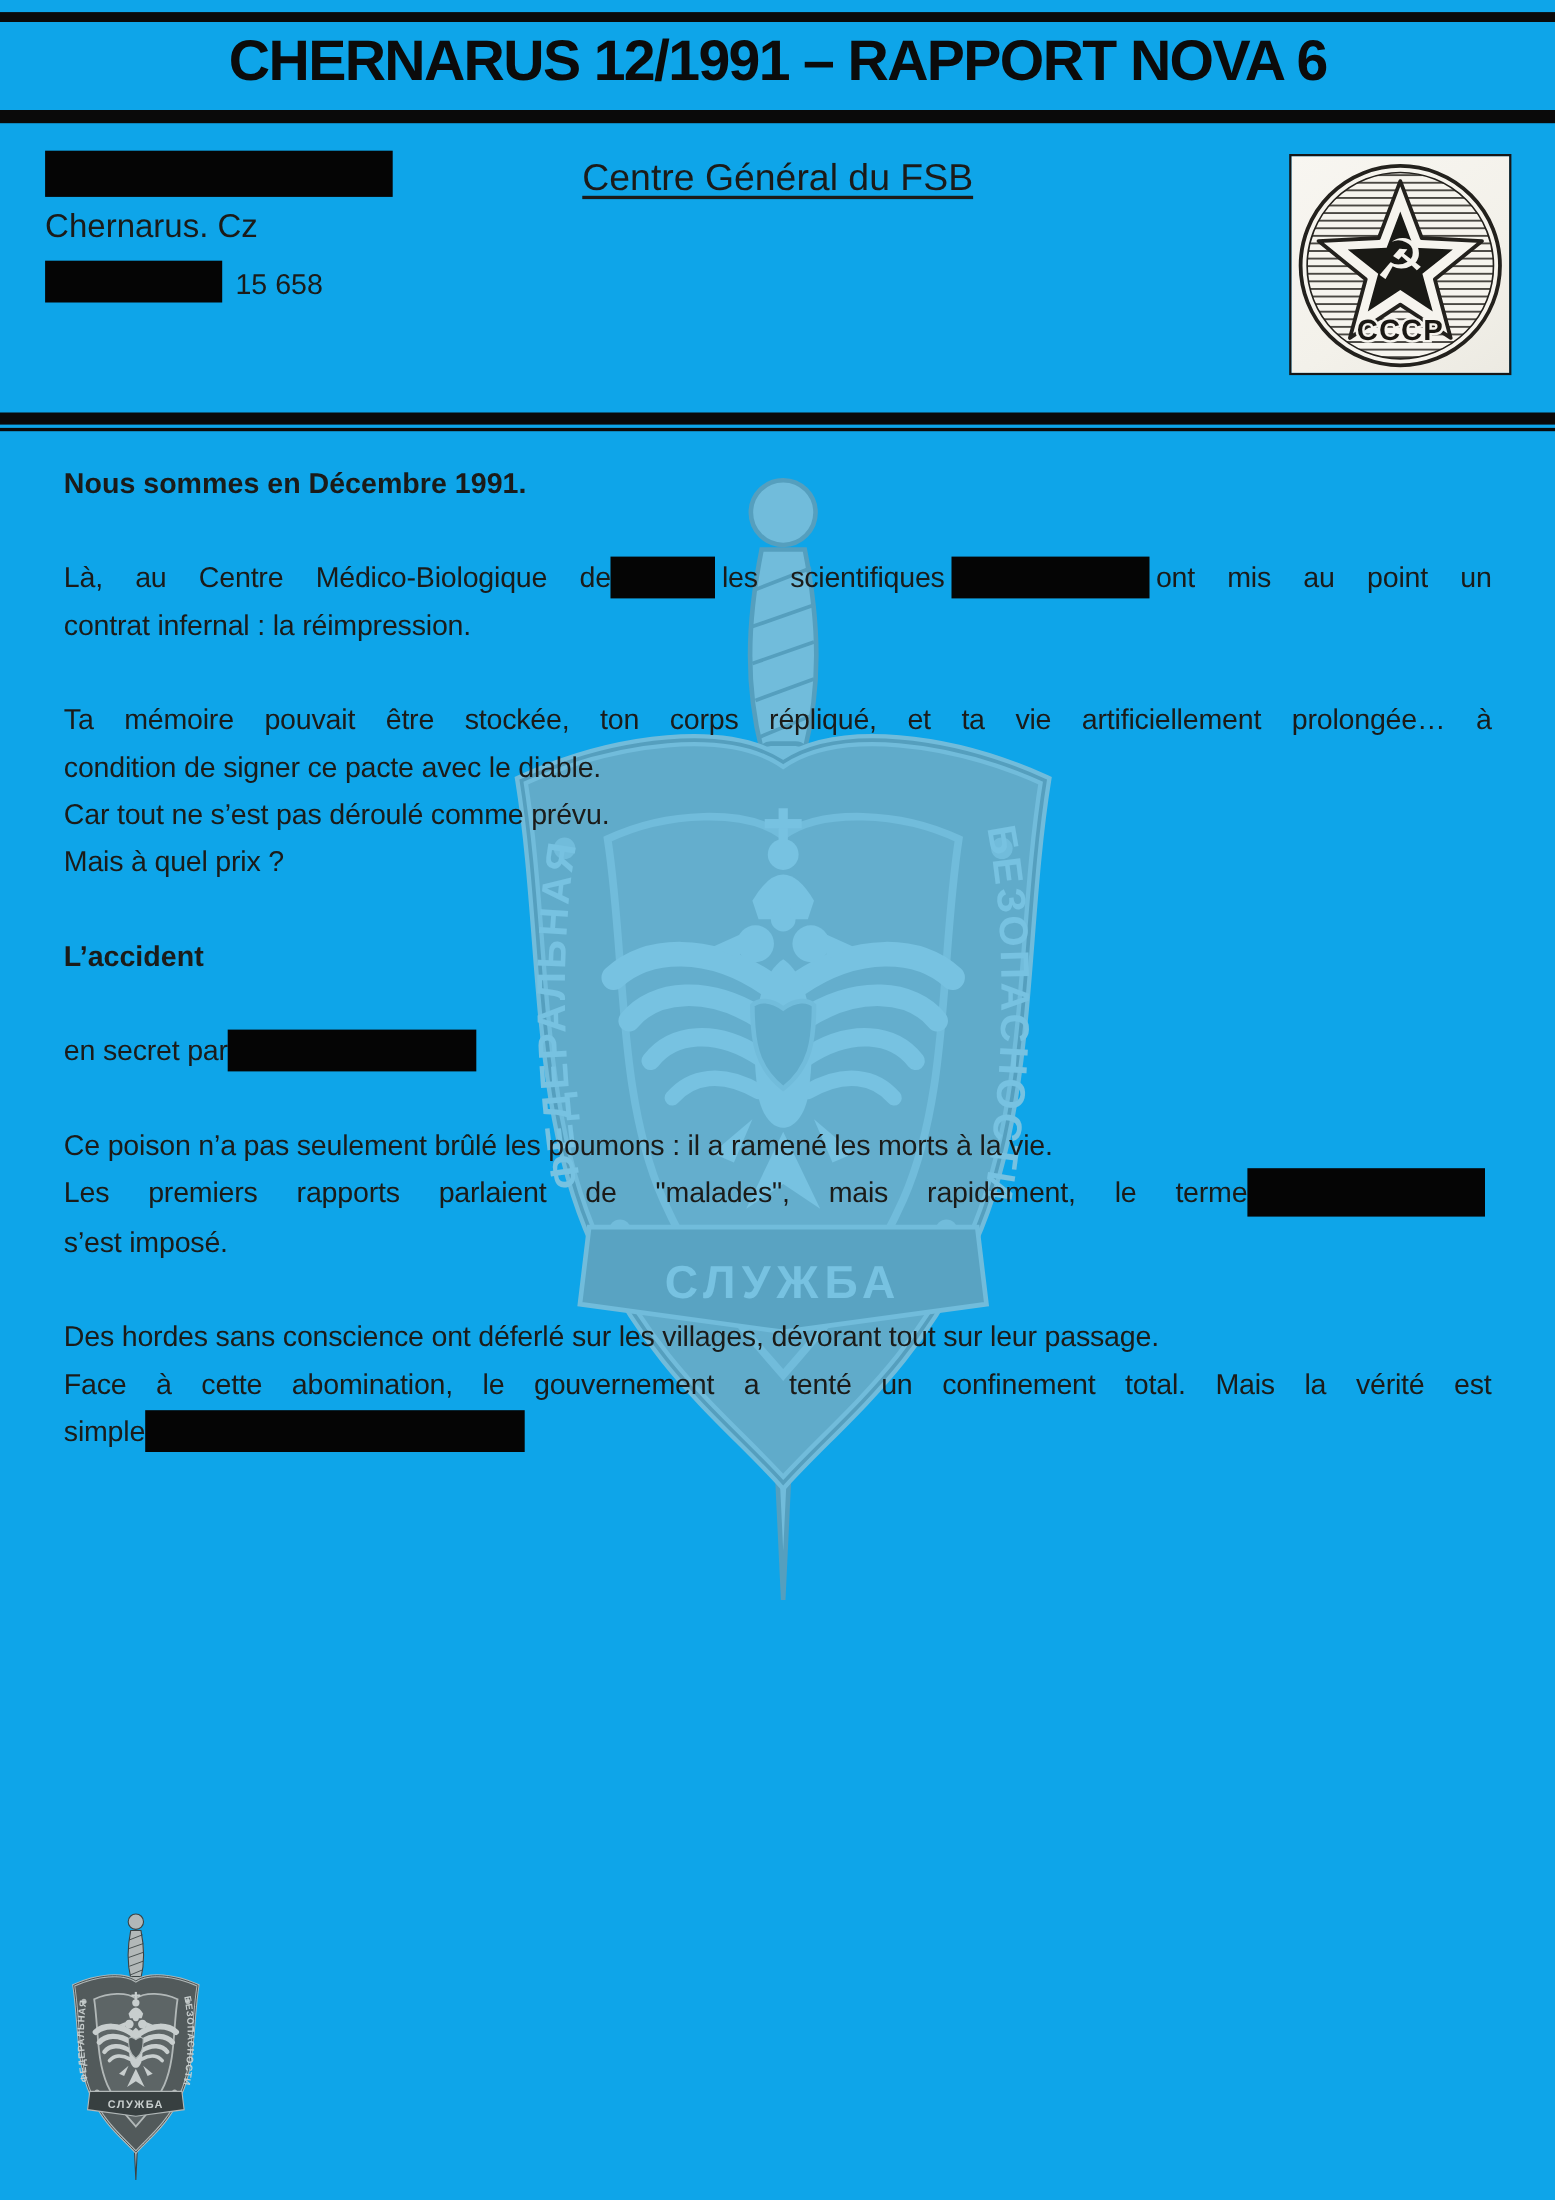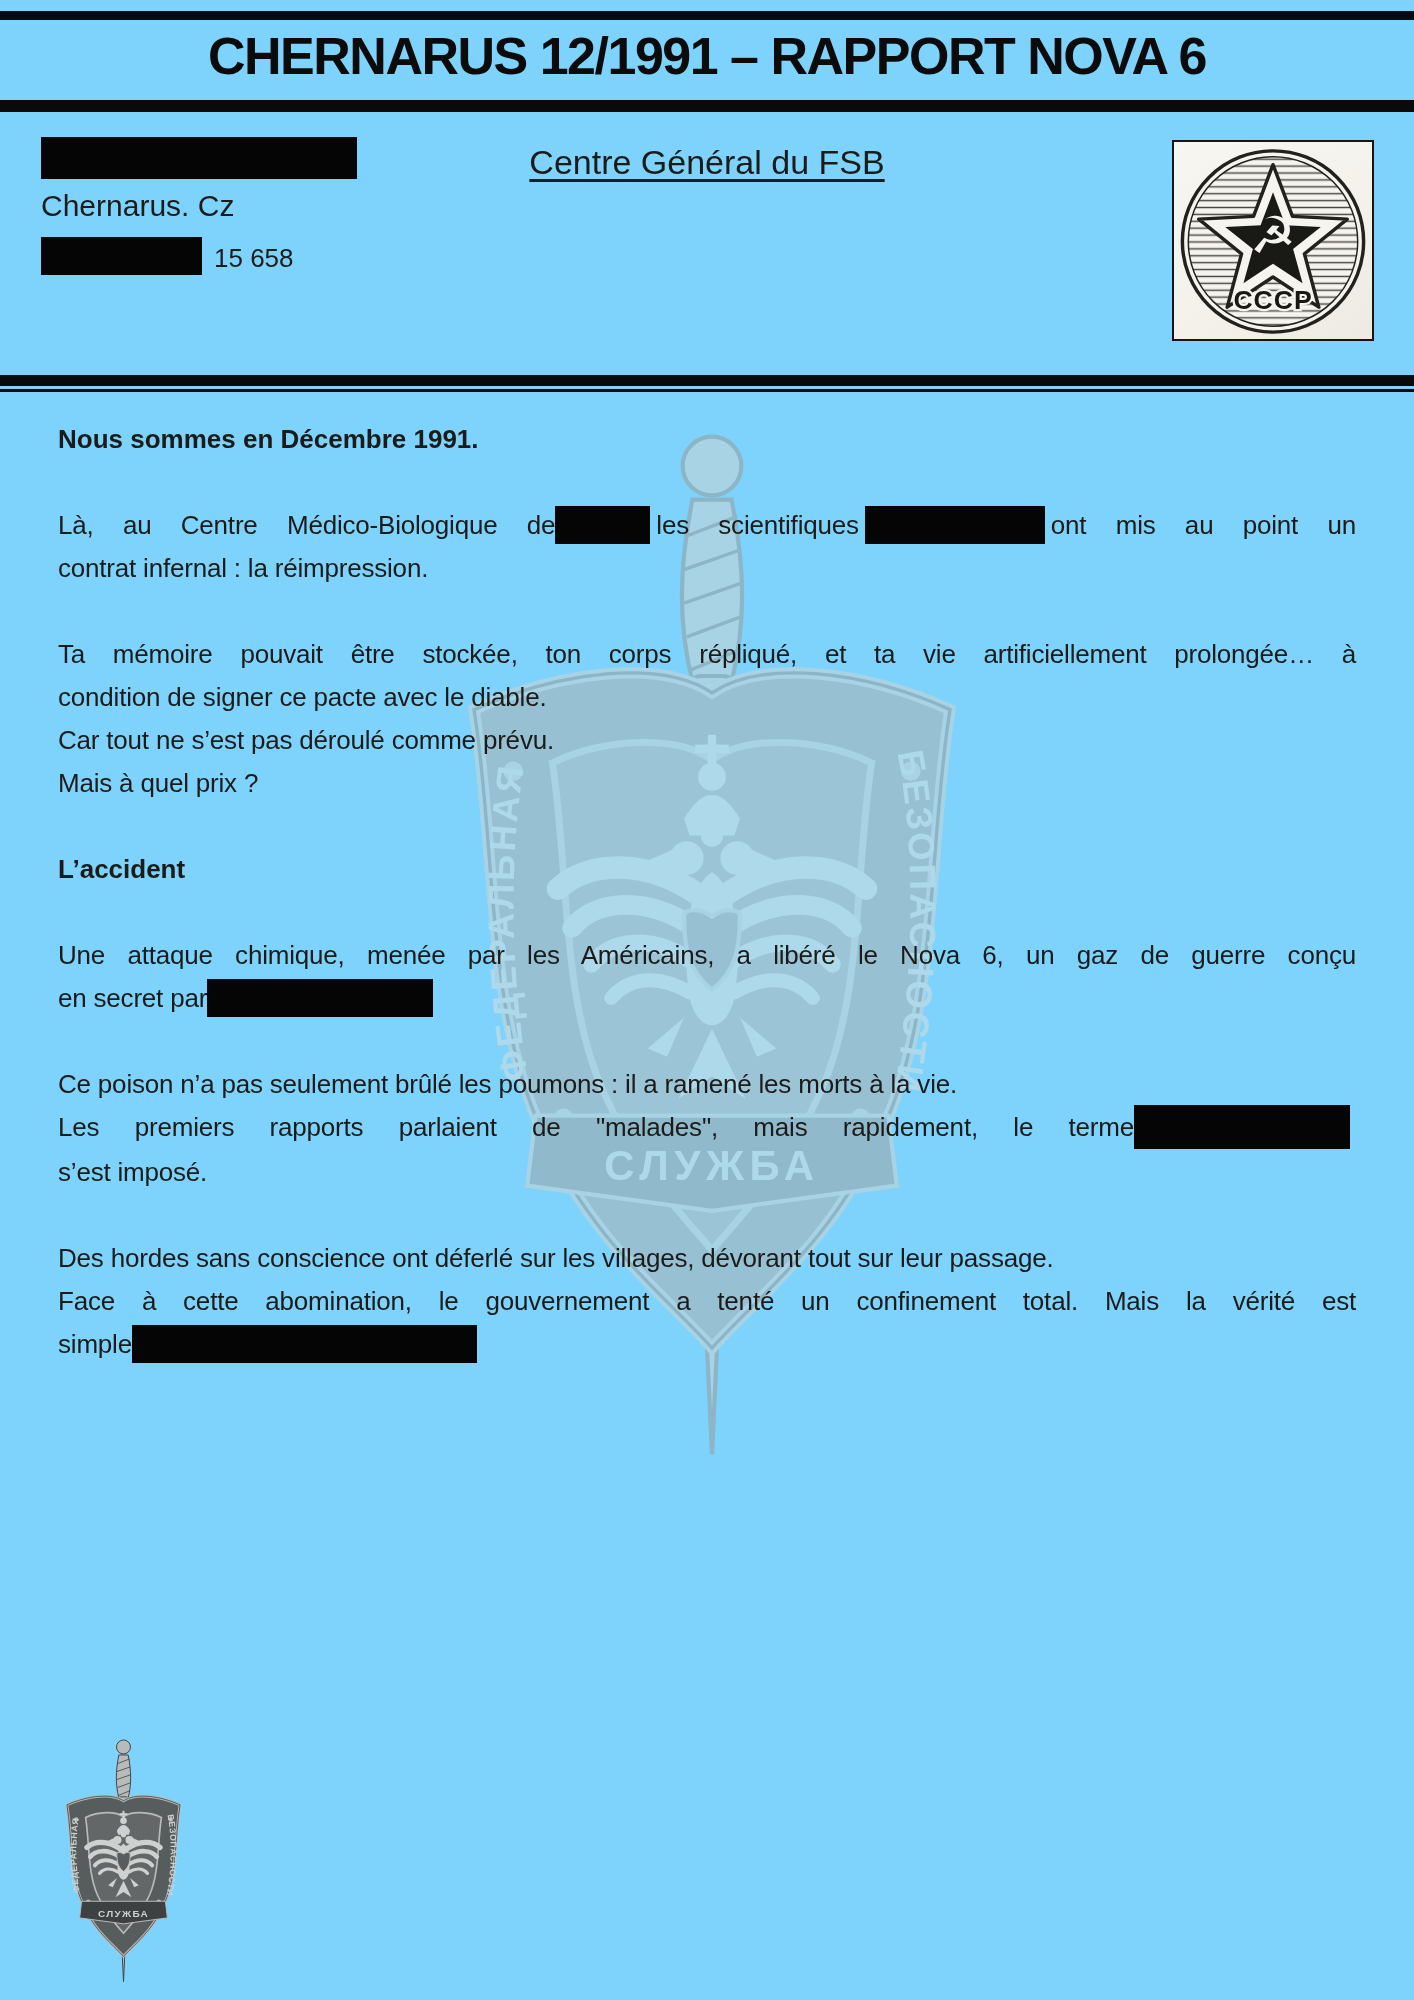--- a/index.html
+++ b/index.html
@@ -1,18 +1,18 @@
 <!DOCTYPE html>
 <html><head>
 <meta charset="utf-8">
 <style>
   html,body{margin:0;padding:0;background:#6f6e6a;}
   .page{
     position:relative;width:1414px;height:2000px;margin:0 auto;
-    background:#7dd3fc;overflow:hidden;
+    background:#0ea5e9;overflow:hidden;
     font-family:"Liberation Sans",sans-serif;color:#1b1b19;
   }
   .rule{position:absolute;left:0;width:100%;background:#0a0a0a;}
   .rule-top{top:11px;height:9px;}
   .rule-title-bottom{top:100px;height:12px;}
   .rule-divider-thick{top:375px;height:11px;}
   .rule-divider-thin{top:389px;height:3px;}
 
   .doc-title{
     position:absolute;top:25px;left:0;width:100%;text-align:center;
@@ -185,21 +185,20 @@
       <div class="para">
         <div class="line fill">Ta mémoire pouvait être stockée, ton corps répliqué, et ta vie artificiellement prolongée… à</div>
         <div class="line">condition de signer ce pacte avec le diable.</div>
         <div class="line">Car tout ne s’est pas déroulé comme prévu.</div>
         <div class="line">Mais à quel prix ?</div>
       </div>
       <div class="para bold">
         <div class="line">L’accident</div>
       </div>
       <div class="para">
-        <div class="line fill">Une attaque chimique, menée par les Américains, a libéré le Nova 6, un gaz de guerre conçu</div>
         <div class="line">en secret par<span class="redact" style="width: 226px;"></span></div>
       </div>
       <div class="para">
         <div class="line">Ce poison n’a pas seulement brûlé les poumons : il a ramené les morts à la vie.</div>
         <div class="line fill">Les premiers rapports parlaient de "malades", mais rapidement, le terme<span class="redact" style="width: 216px; height: 44px;"></span></div>
         <div class="line">s’est imposé.</div>
       </div>
       <div class="para">
         <div class="line">Des hordes sans conscience ont déferlé sur les villages, dévorant tout sur leur passage.</div>
         <div class="line fill">Face à cette abomination, le gouvernement a tenté un confinement total. Mais la vérité est</div>

